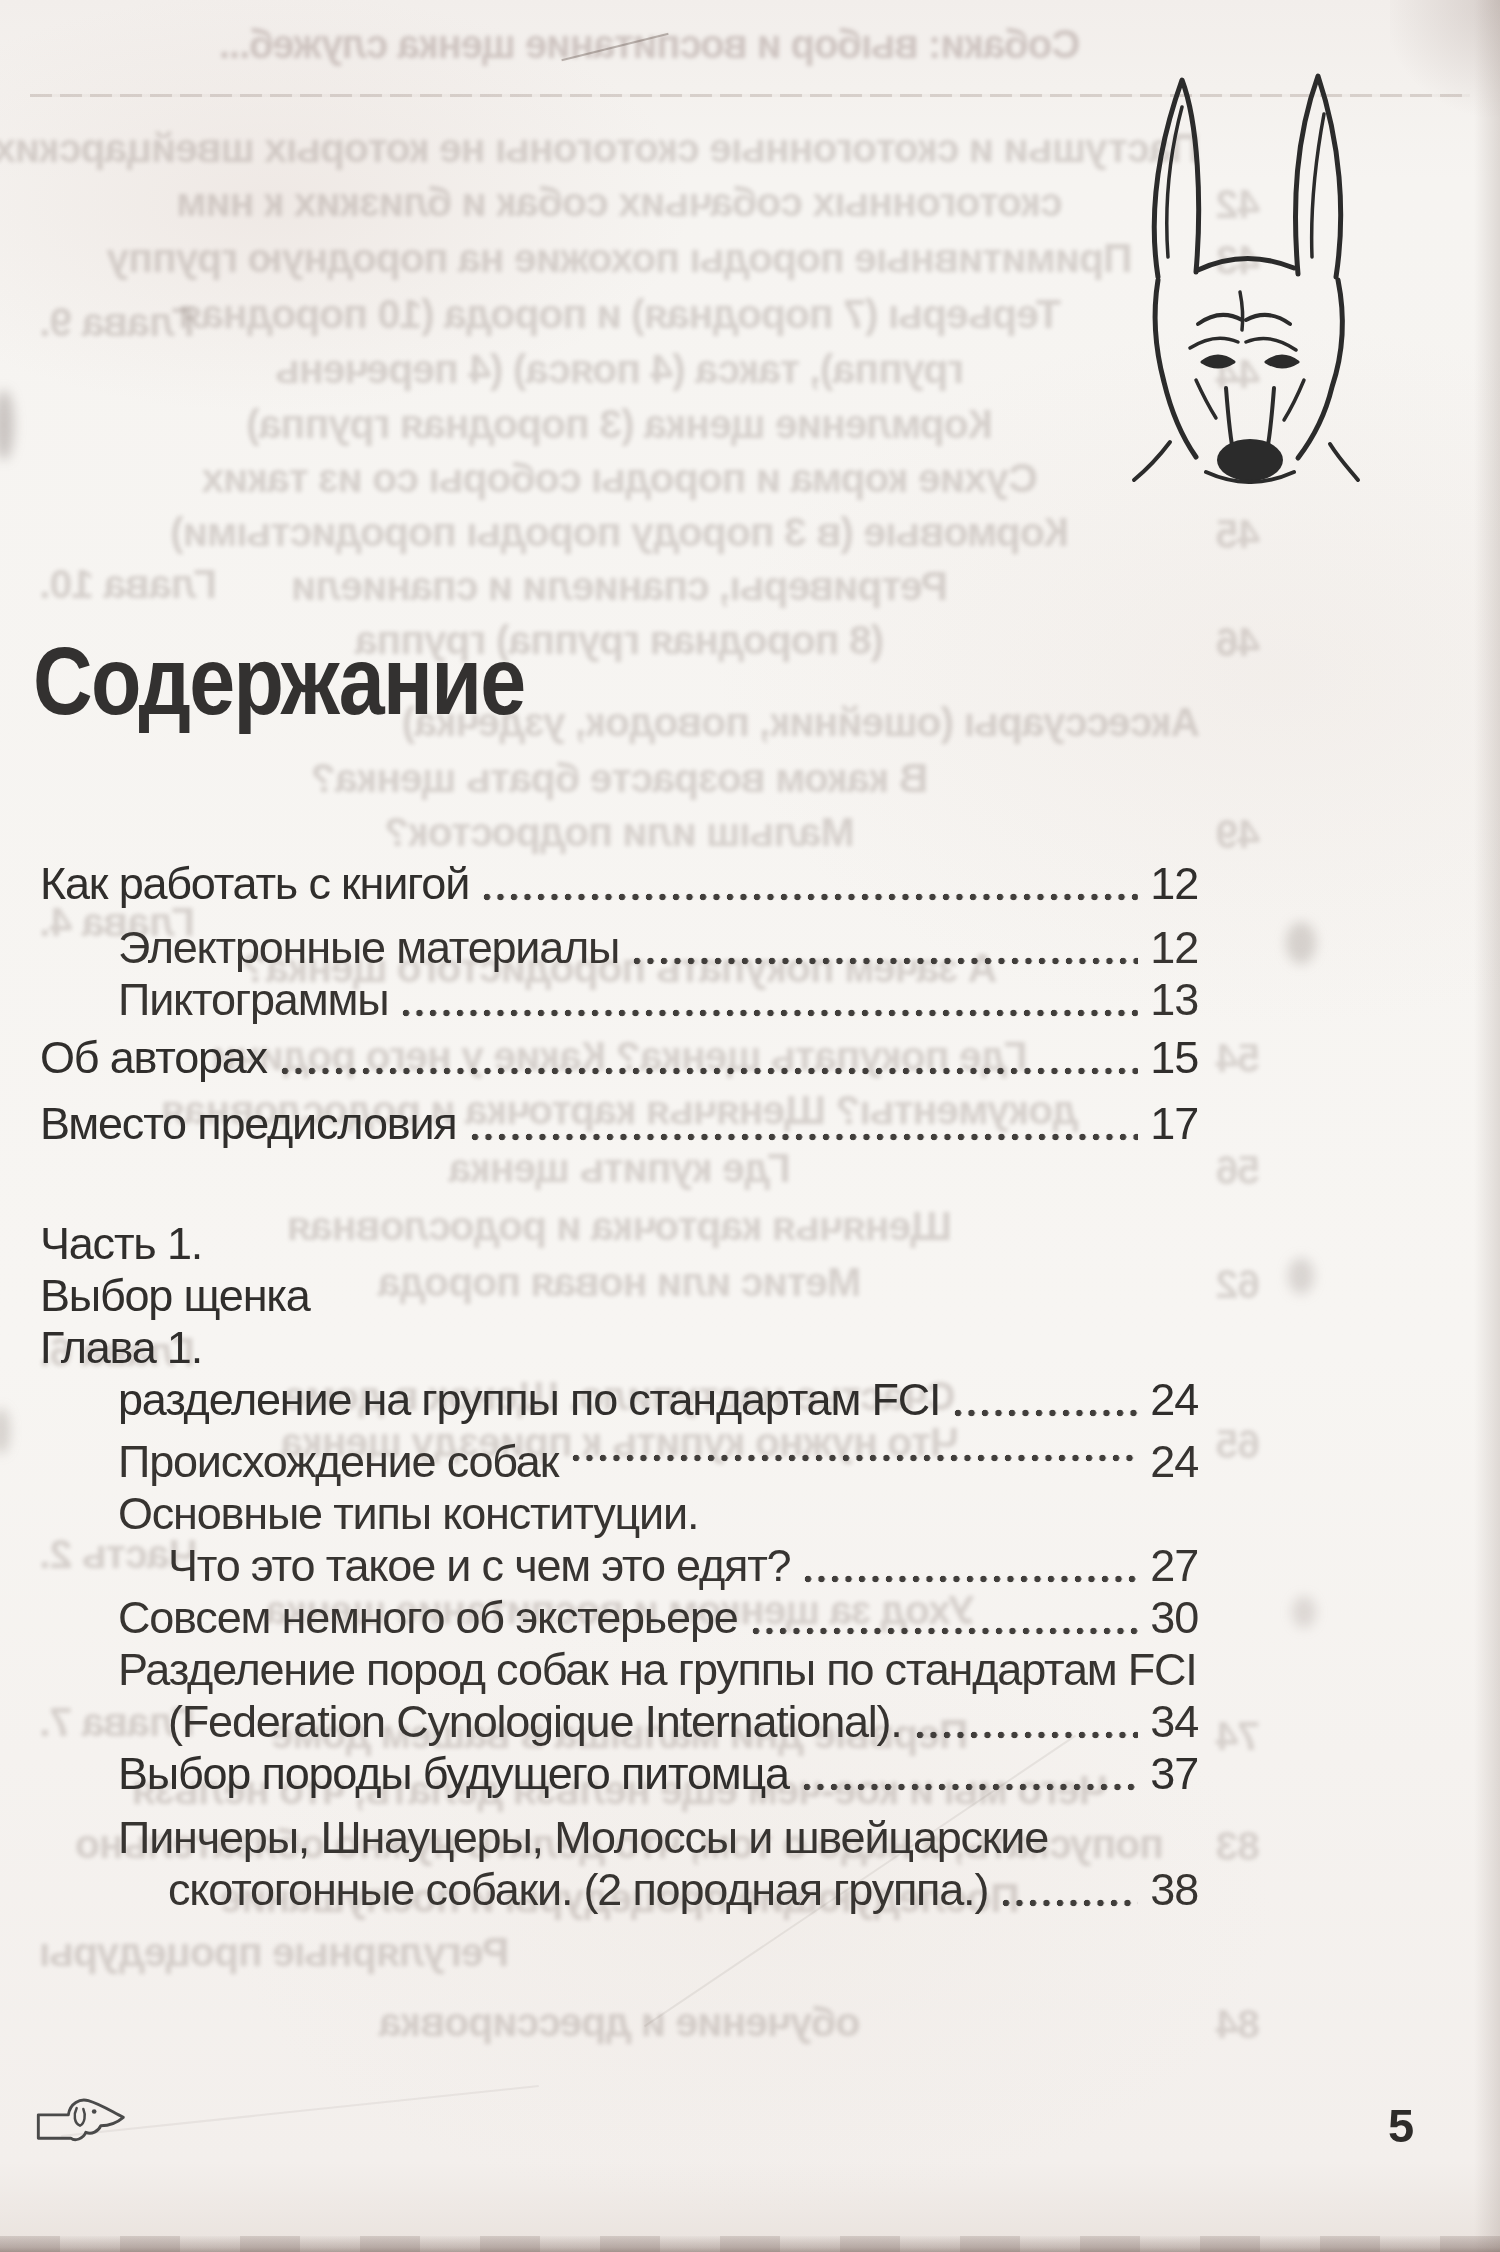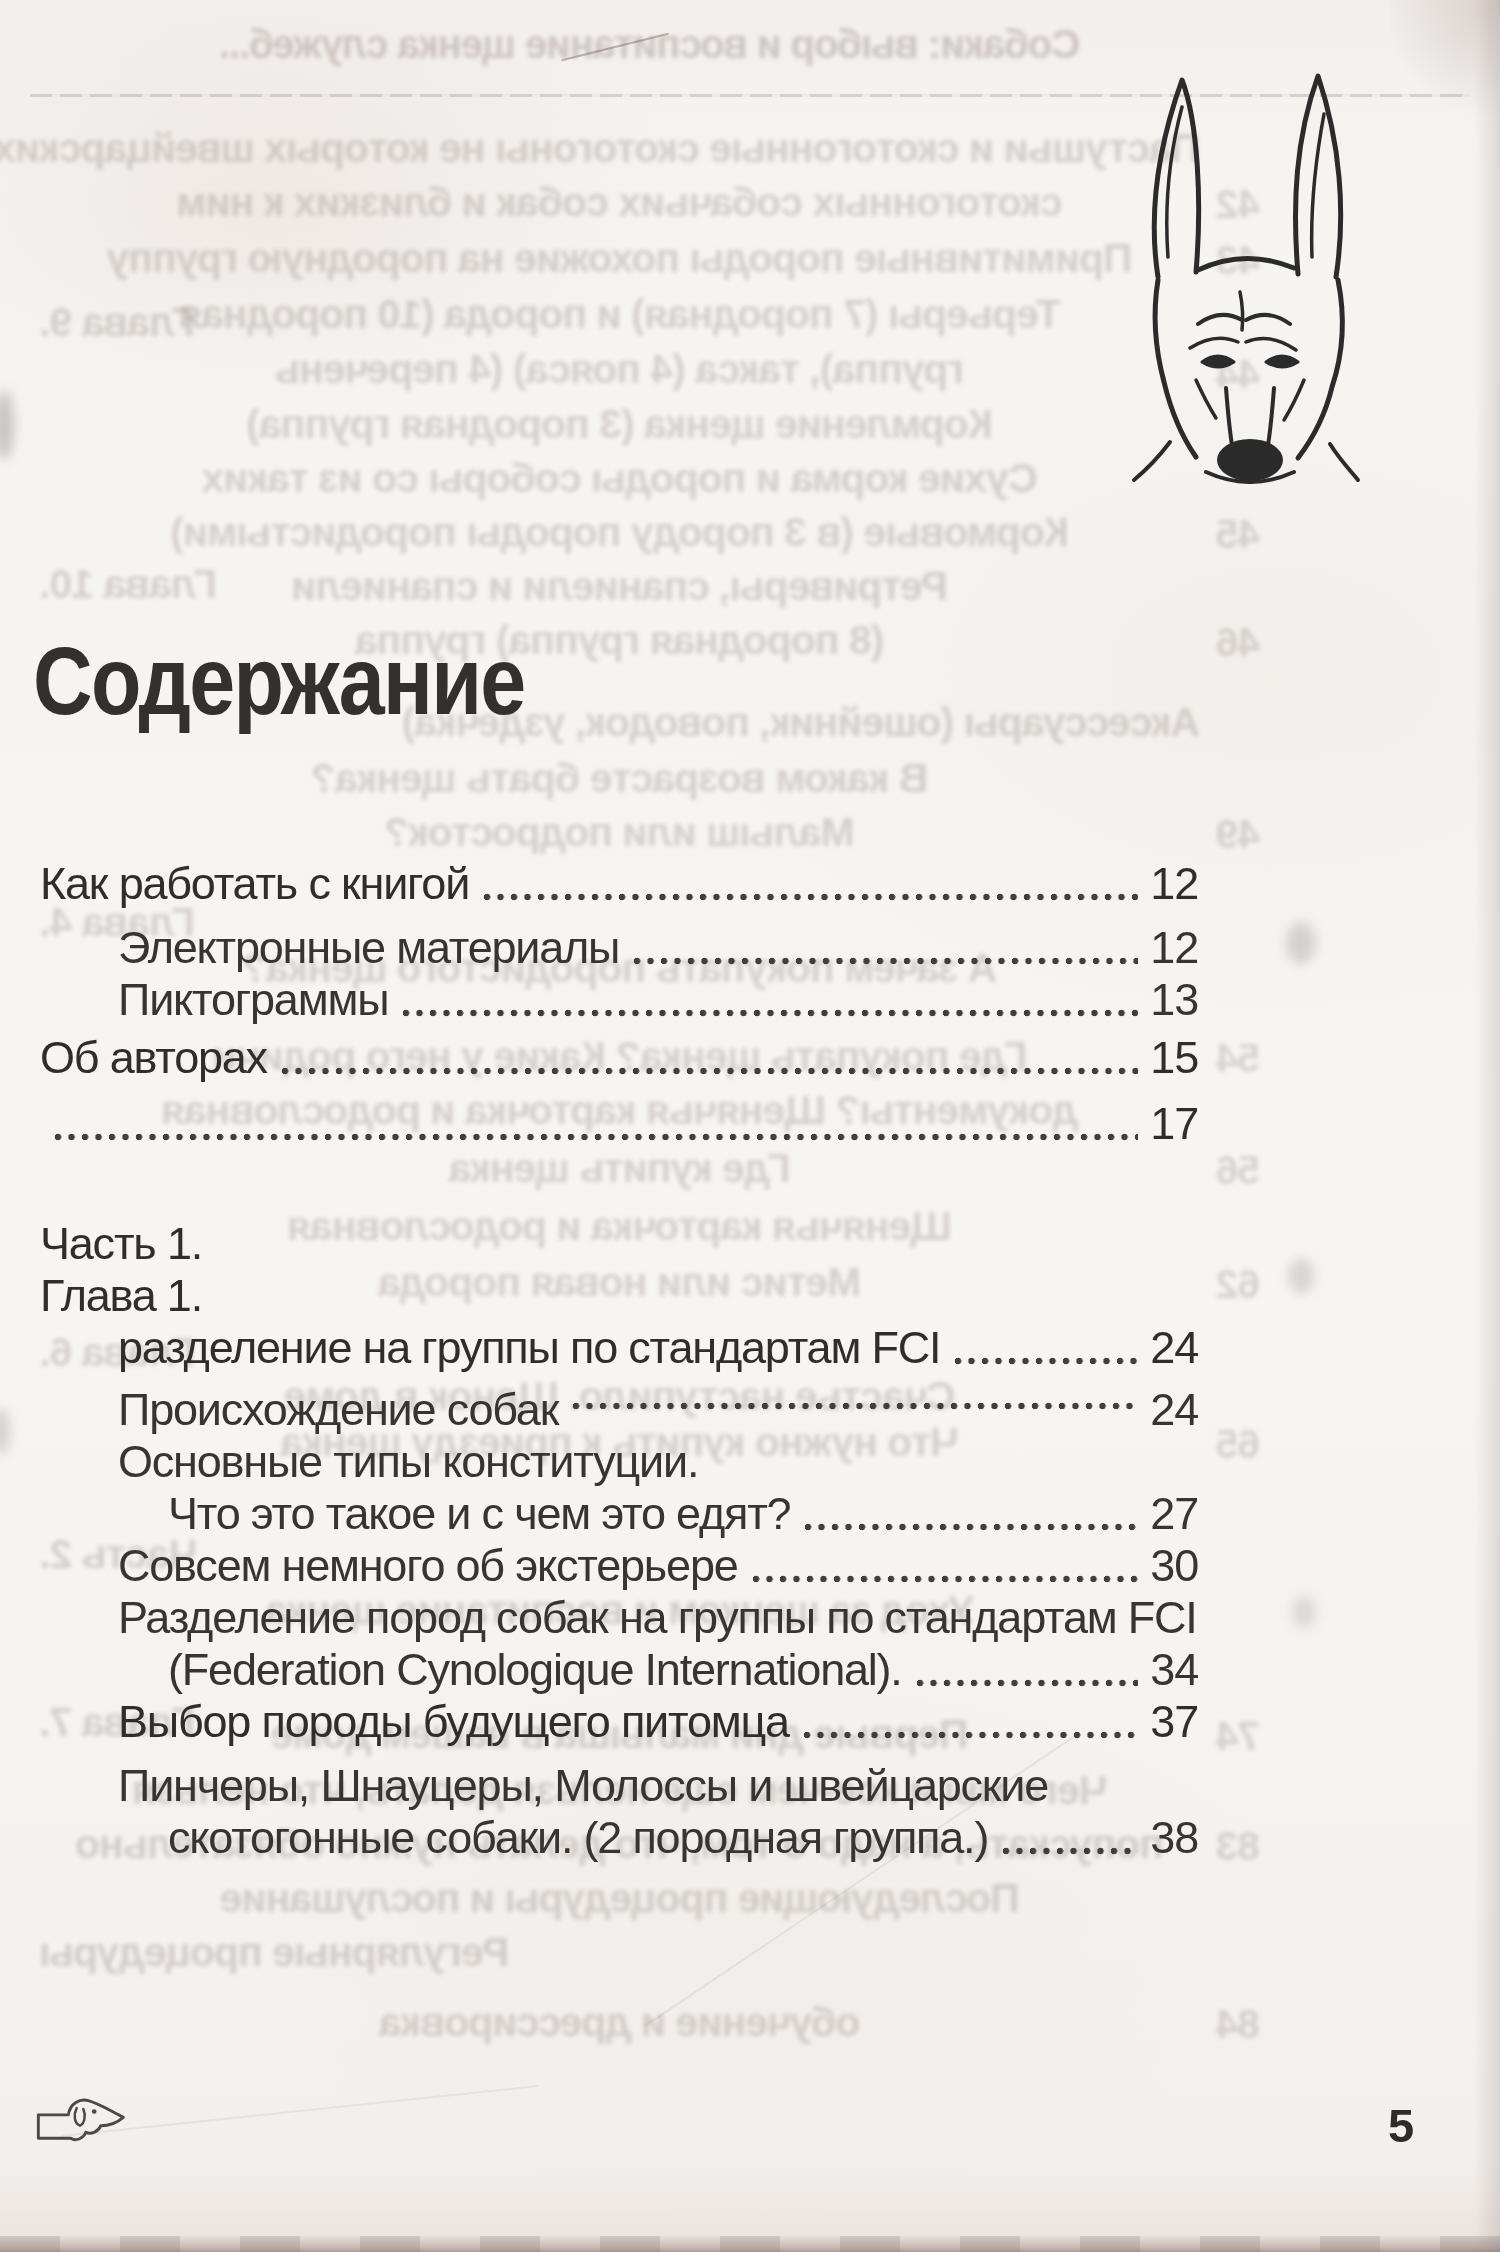--- a/index.html
+++ b/index.html
@@ -195,25 +195,29 @@
         <span class="lab">Пиктограммы</span>
         <span class="leader"></span>
         <span class="pg">13</span>
       </div>
       <div class="toc-row b" style="margin-top: 6px;">
         <span class="lab">Об авторах</span>
         <span class="leader"></span>
         <span class="pg">15</span>
       </div>
       <div class="toc-row b" style="margin-top: 14px;">
+        <span class="lab">Вместо предисловия</span>
         <span class="leader"></span>
         <span class="pg">17</span>
       </div>
       <div class="toc-row b" style="margin-top: 68px;">
         <span class="lab">Часть 1.</span>
+      </div>
+      <div class="toc-row b">
+        <span class="lab">Выбор щенка</span>
       </div>
       <div class="toc-row b" style="">
         <span class="lab">Глава 1.</span>
       </div>
       <div class="toc-row b i1">
         <span class="lab">разделение на группы по стандартам FCI</span>
         <span class="leader"></span>
         <span class="pg">24</span>
       </div>
       <div class="toc-row i1" style="margin-top: 10px; align-items: center;">

